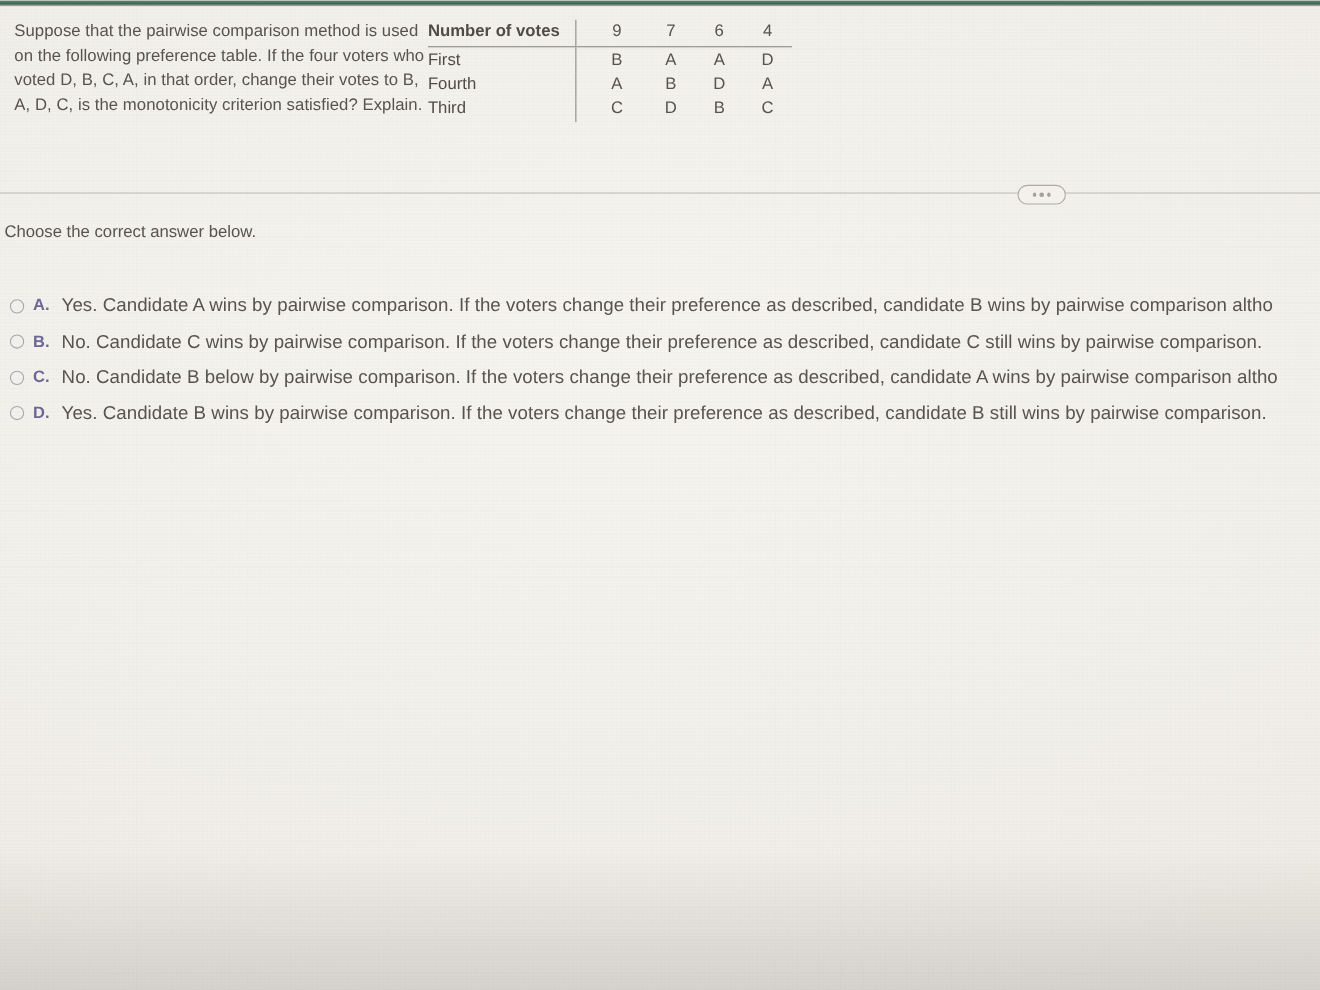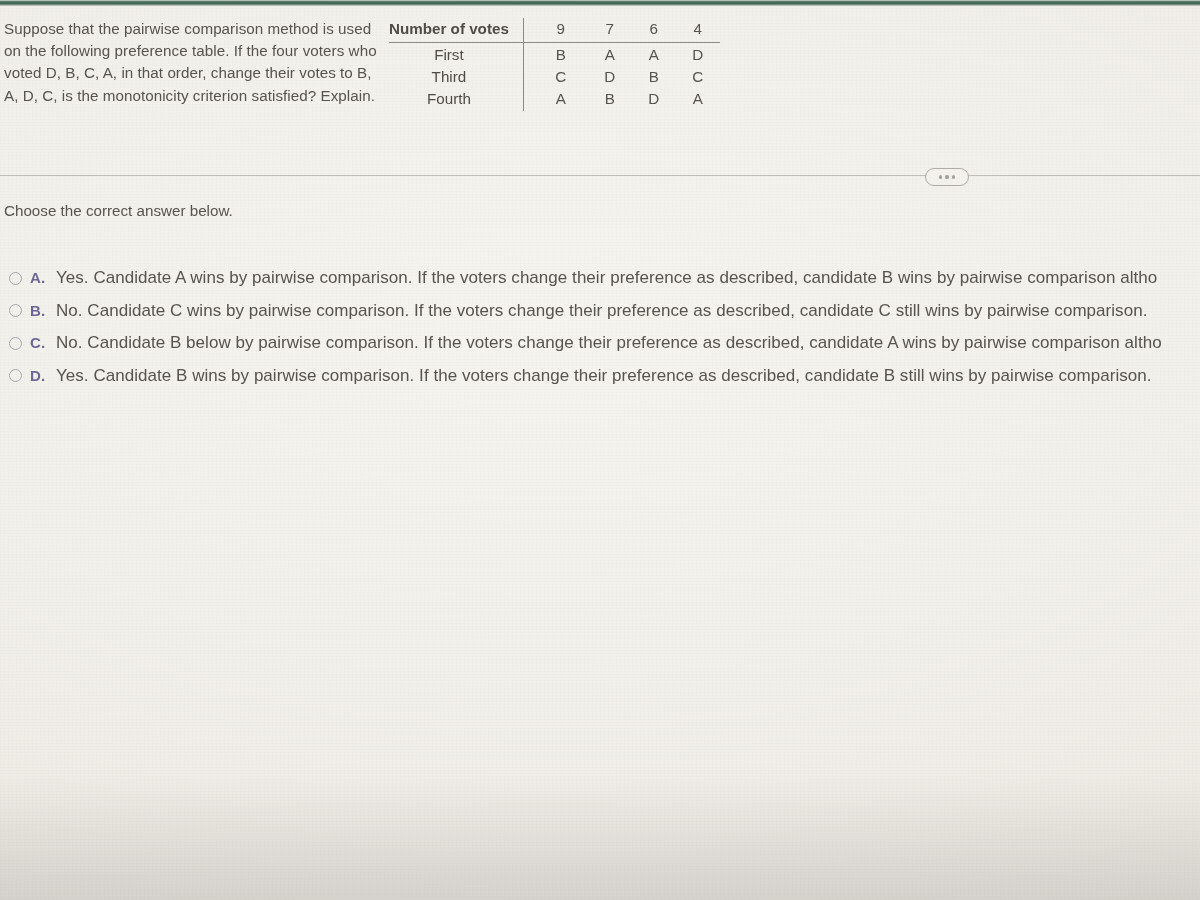--- a/index.html
+++ b/index.html
@@ -64,21 +64,21 @@
   
   #question-block {
     position: absolute;
     top: 18px;
     left: 4px;
     width: 1190px;
   }
   #question-stem {
     position: absolute;
     top: 0;
-    left: 0;
+    left: 9px;
     width: 382px;
     font-size: 15.2px;
     line-height: 22.2px;
     color: #57534d;
     letter-spacing: 0.05px;
   }
 
   
   #preference-table {
     position: absolute;
@@ -88,21 +88,21 @@
     font-size: 15.2px;
     color: #57534d;
   }
   #preference-table td, #preference-table th {
     padding: 0;
     margin: 0;
     font-weight: normal;
     line-height: 22.2px;
     height: 22.2px;
     vertical-align: top;
-    text-align: center;
+    text-align: left;
   }
   .row-label {
     font-weight: bold;
     white-space: nowrap;
     padding-right: 14px !important;
     color: #4f4b46;
   }
   .vote-cell {
     width: 44px;
     text-align: center !important;
@@ -247,34 +247,34 @@
         <tr class="body-row first-body">
           <td class="row-label">First</td>
           <td class="vote-cell first-vote">B</td>
           <td class="vote-cell">A</td>
           <td class="vote-cell">A</td>
           <td class="vote-cell">D</td>
         </tr>
 
 
         <tr class="body-row">
+          <td class="row-label">Fourth</td>
+          <td class="vote-cell first-vote">A</td>
+          <td class="vote-cell">B</td>
+          <td class="vote-cell">D</td>
+          <td class="vote-cell">A</td>
+        </tr>
+
+        <tr class="body-row">
           <td class="row-label">Third</td>
           <td class="vote-cell first-vote">C</td>
           <td class="vote-cell">D</td>
           <td class="vote-cell">B</td>
           <td class="vote-cell">C</td>
         </tr>
-
-        <tr class="body-row">
-          <td class="row-label">Fourth</td>
-          <td class="vote-cell first-vote">A</td>
-          <td class="vote-cell">B</td>
-          <td class="vote-cell">D</td>
-          <td class="vote-cell">A</td>
-        </tr>
       </tbody>
     </table>
   </div>
 
   <div id="divider-row">
     <div id="divider-line"></div>
     <div id="expand-toggle">
       <span class="dot"></span>
       <span class="dot"></span>
       <span class="dot"></span>

